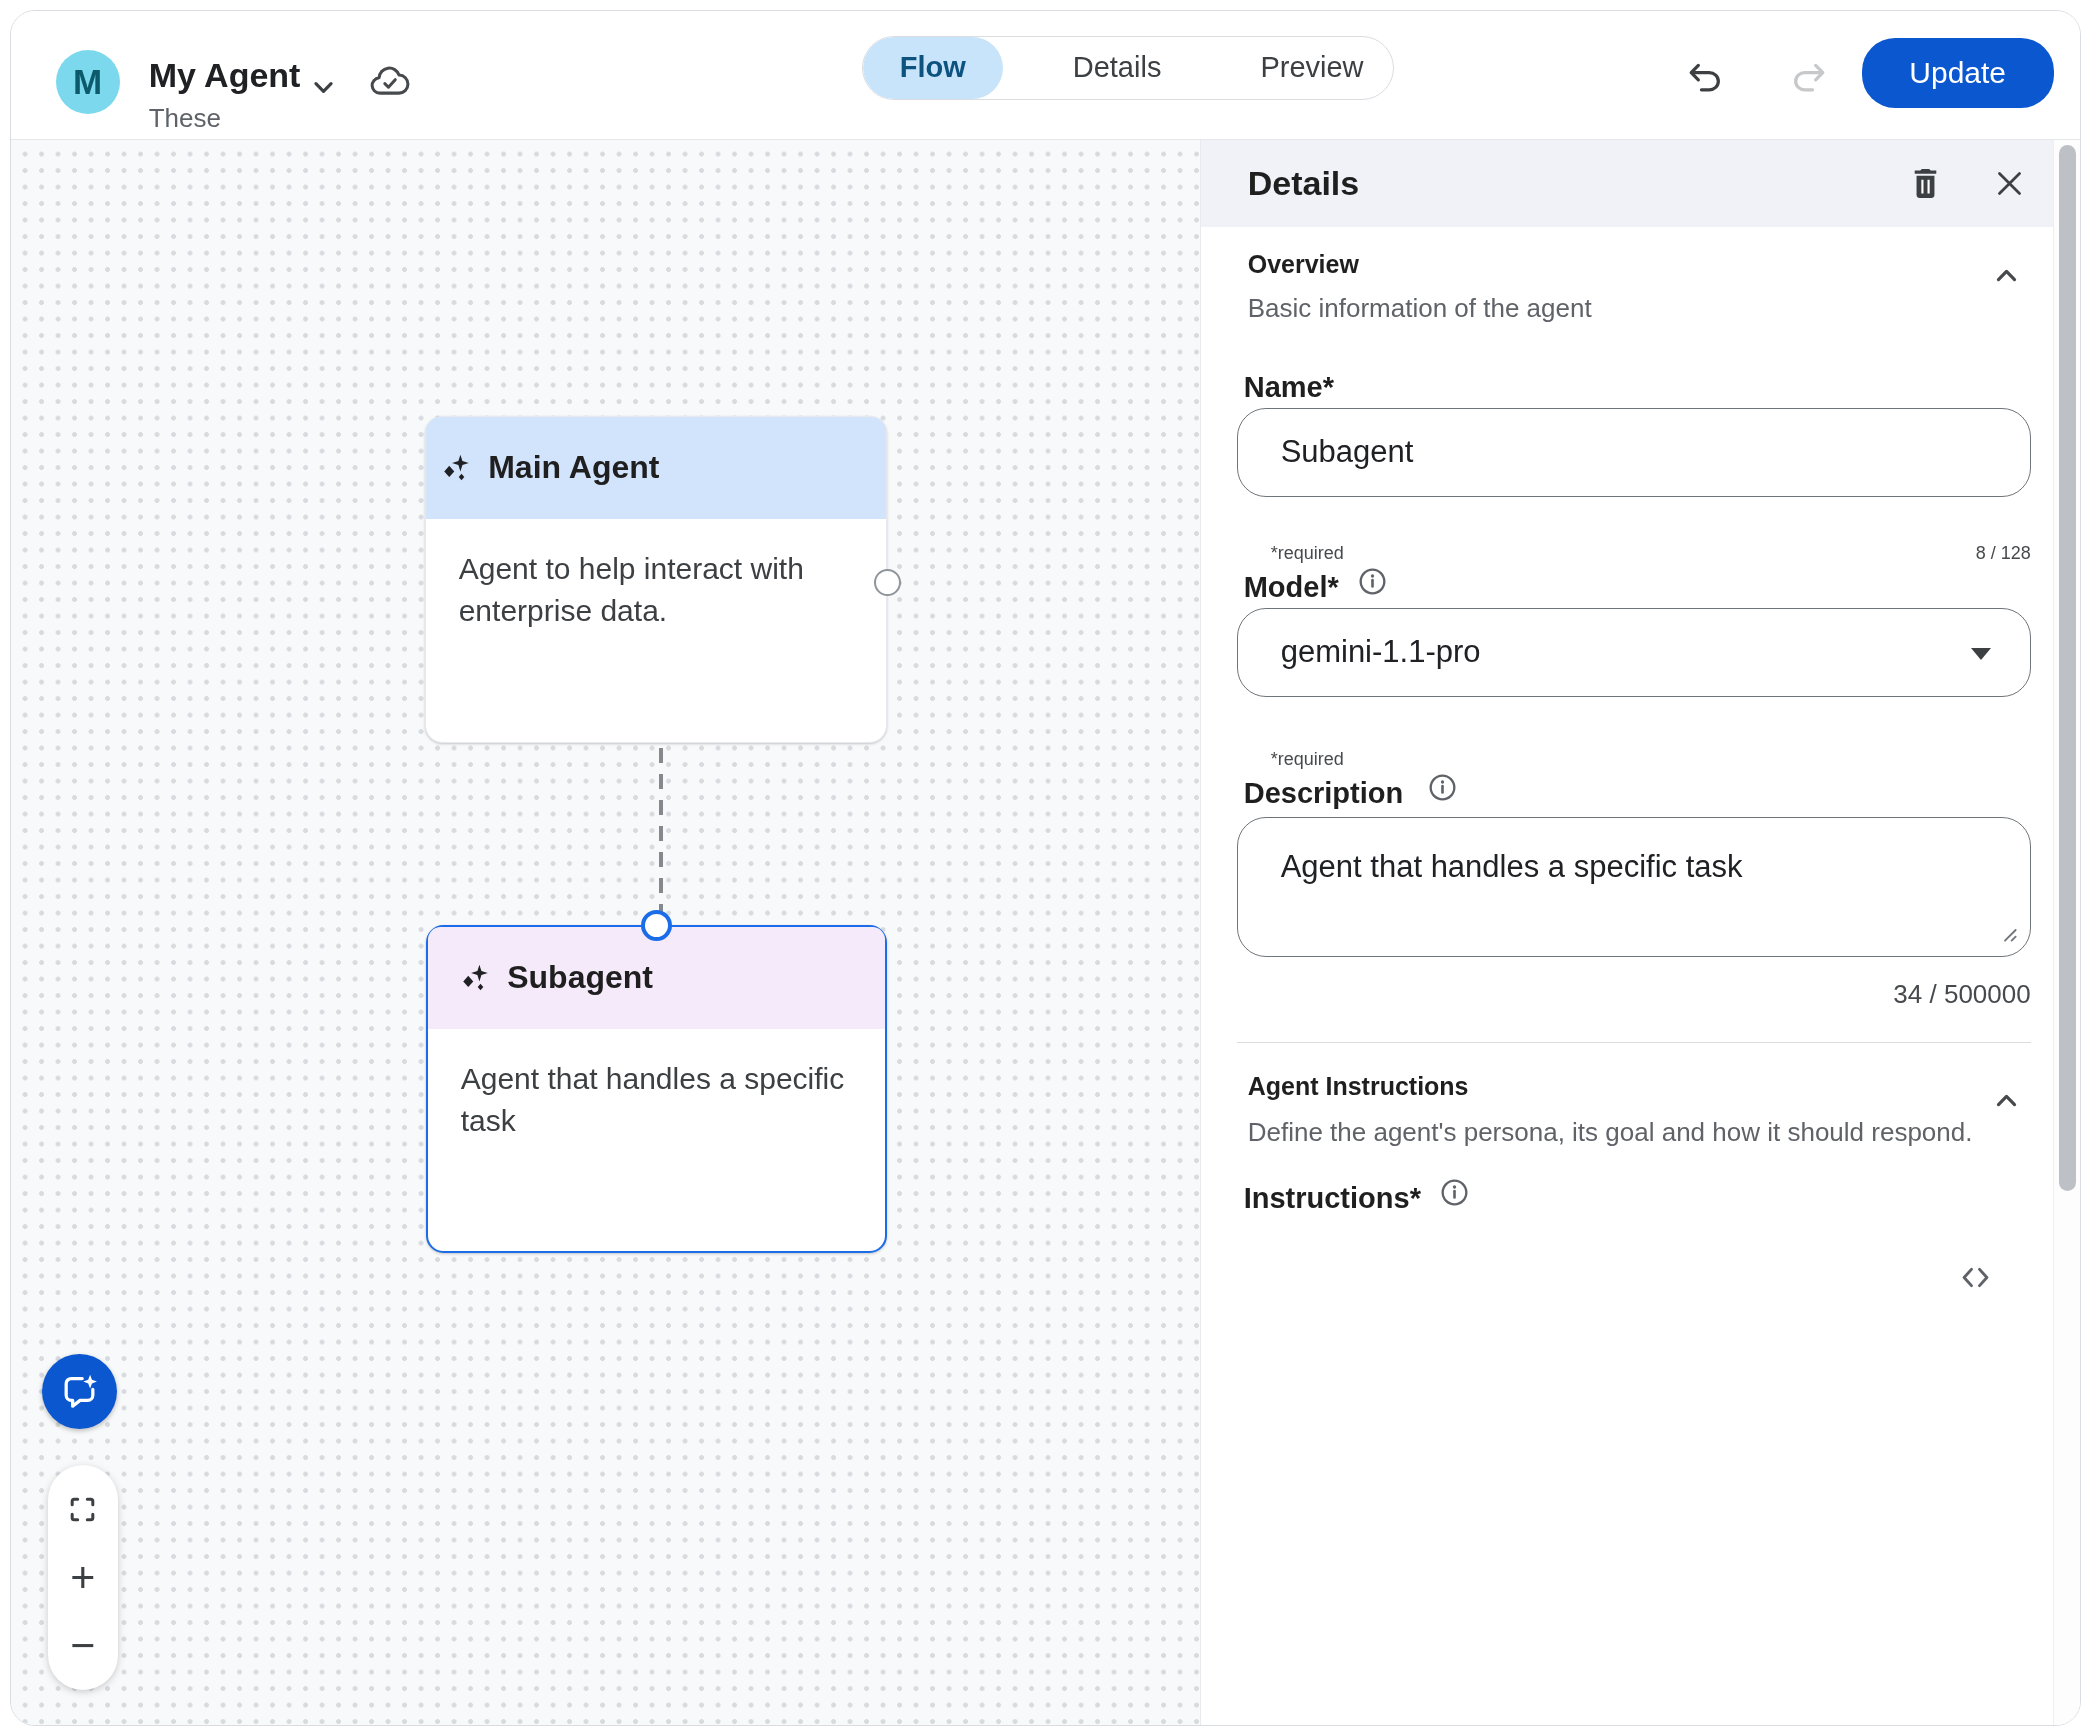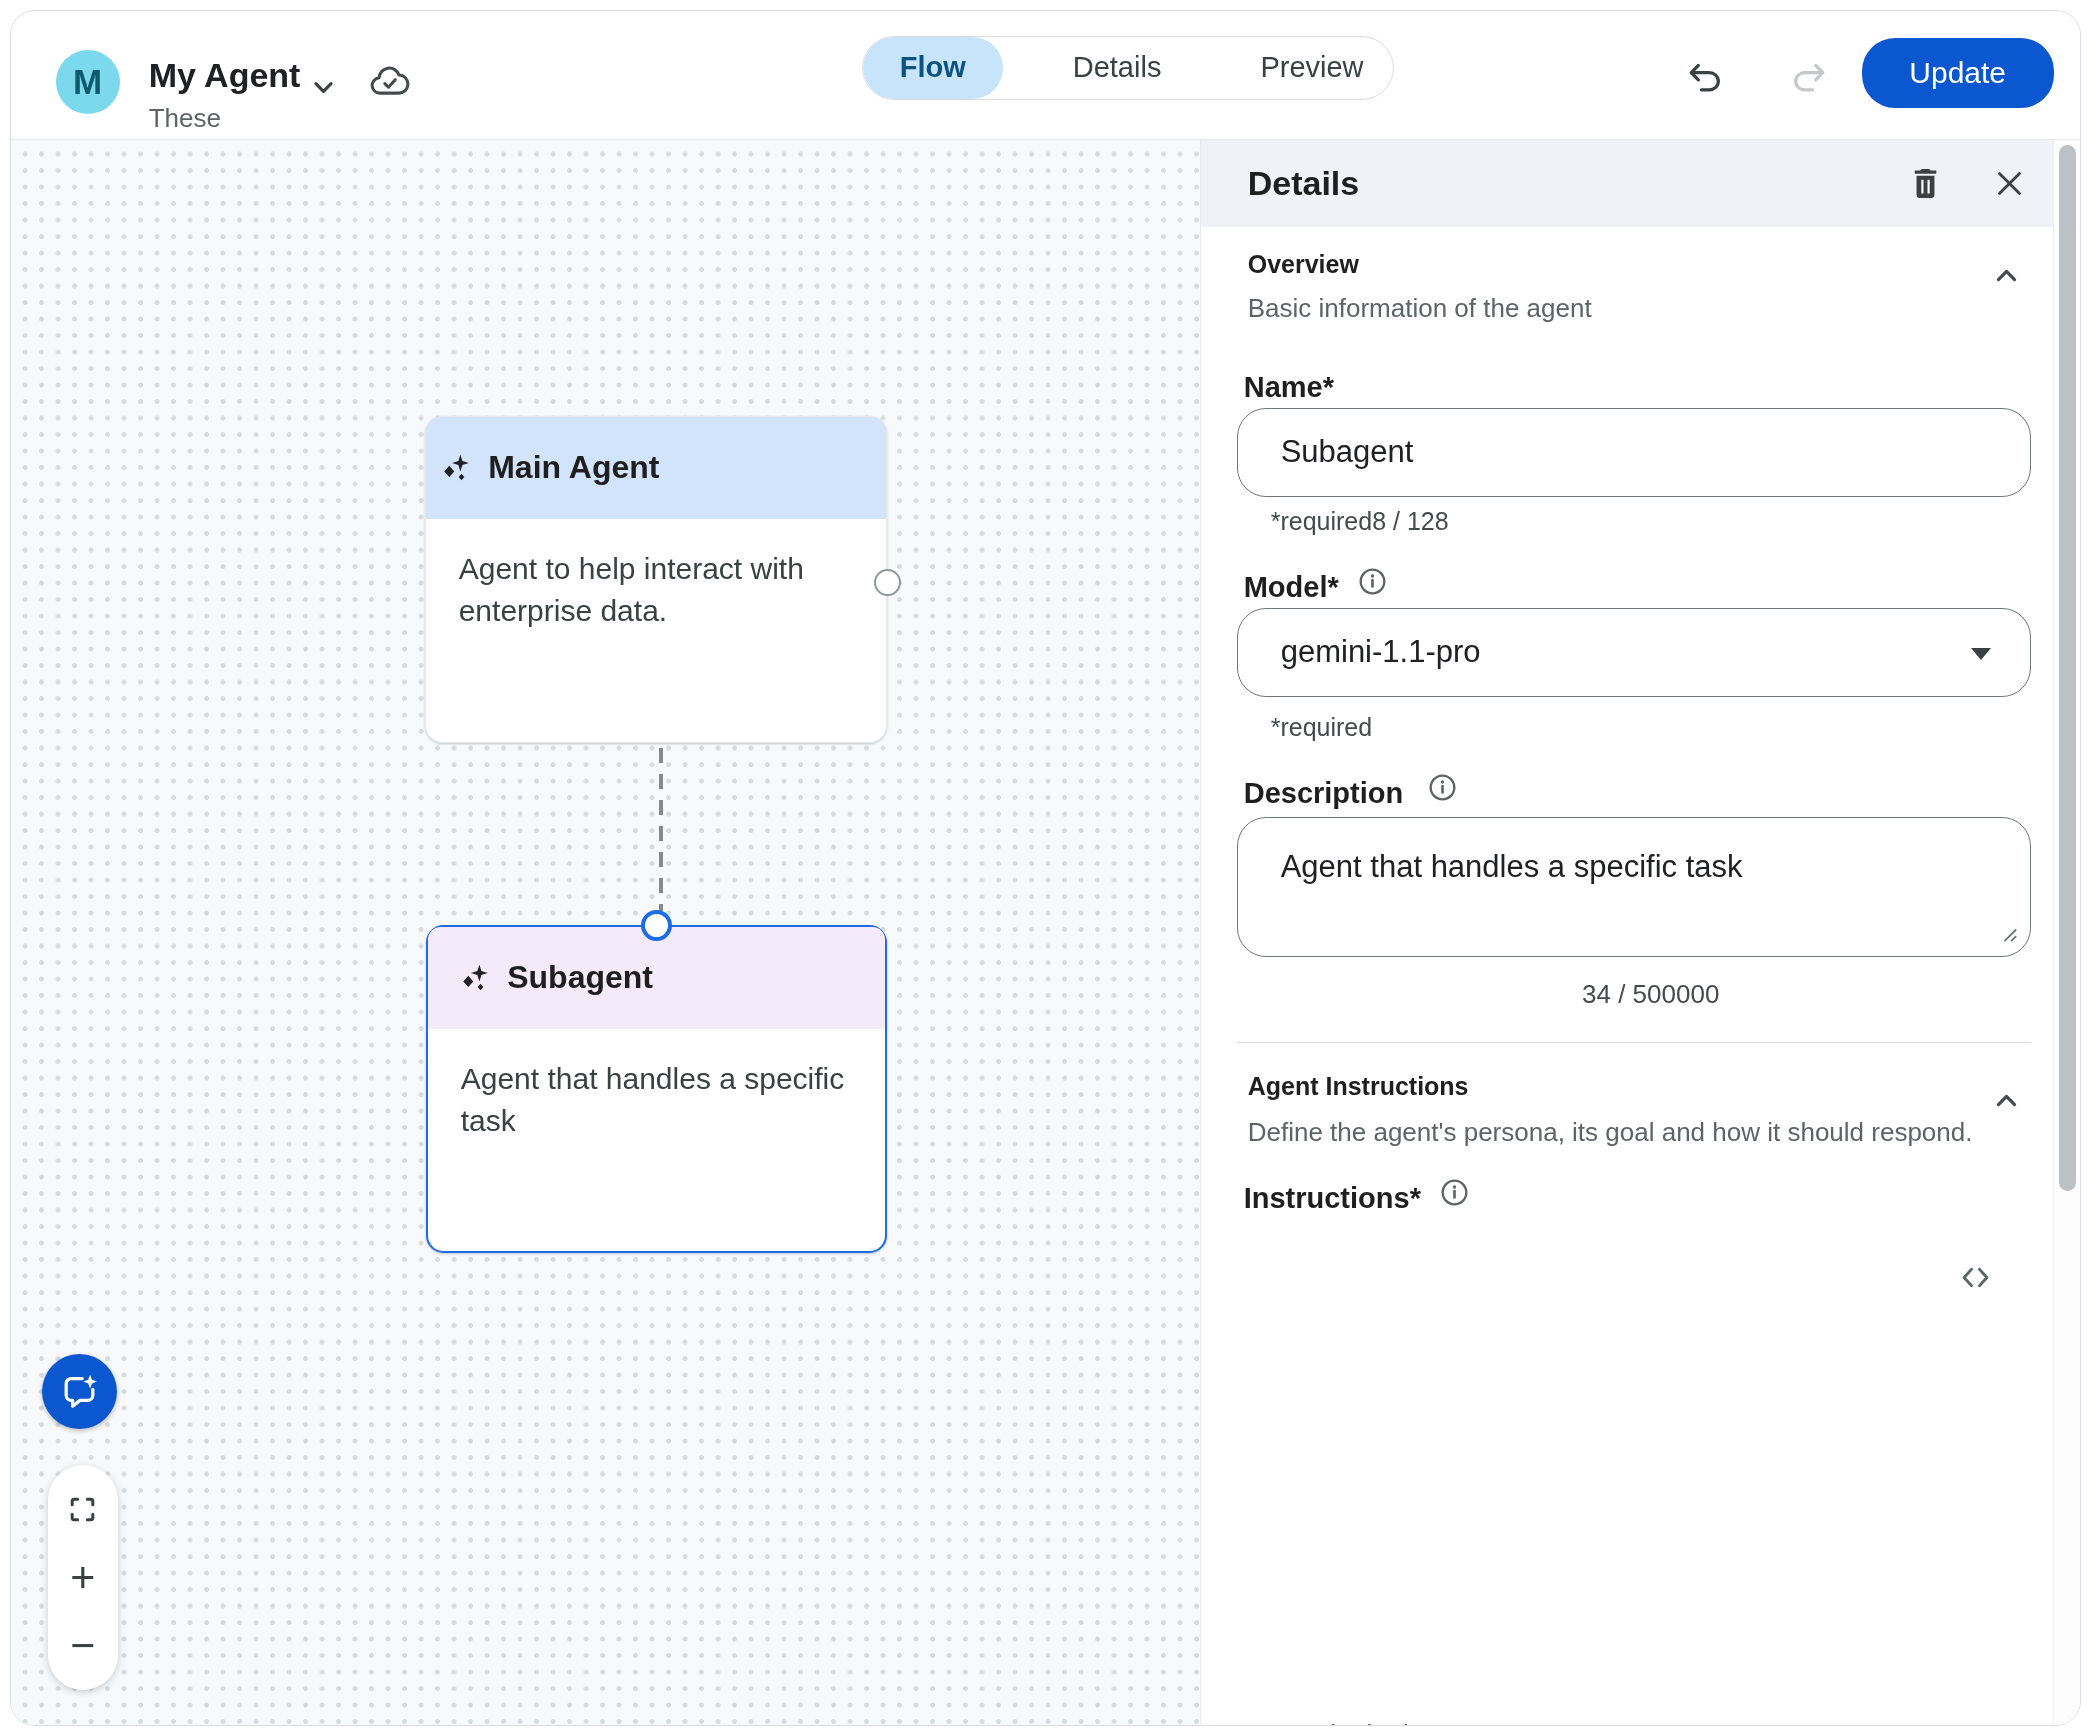--- a/index.html
+++ b/index.html
@@ -95,25 +95,25 @@
                 padding:0 43px; font-family:inherit; outline:none; }
   .select-field { position:absolute; left:36px; width:794px; height:89px; border:1.5px solid #70757a;
                   border-radius:29px; background:#fff; display:flex; align-items:center;
                   padding:0 43px; font-size:31px; color:#202124; cursor:pointer; }
   .select-caret { position:absolute; right:39px; top:39px; width:0; height:0;
                   border-left:10.7px solid transparent; border-right:10.7px solid transparent;
                   border-top:12.6px solid #3c4043; }
   .area-field { position:absolute; left:36px; width:794px; border:1.5px solid #70757a;
                 border-radius:29px; background:#fff; font-size:31px; color:#202124;
                 padding:27px 43px; font-family:inherit; resize:none; outline:none; line-height:1.4; }
-  .helper-row { position:absolute; left:70px; width:760px; display:flex; 
-                font-size:25px; color:#474a4d; }
+  .helper-row { position:absolute; left:70px; width:760px; display:flex; justify-content:space-between;
+                font-size:18px; color:#474a4d;margin-top:36px; }
   .helper-left { }
   .helper-right { }
-  .counter-only { position:absolute; left:70px; width:760px; text-align:center; font-size:26px; color:#474a4d; }
+  .counter-only { position:absolute; left:70px; width:760px; text-align:right; font-size:26px; color:#474a4d; }
   .divider { position:absolute; left:36px; width:794px; height:0; border-top:1.5px solid #dadce0; }
 
   .resize-grip { position:absolute; left:796px; width:21.3px; height:21.3px; pointer-events:none; }
   .code-toggle { position:absolute; left:755px; width:43px; height:43px; cursor:pointer; }
 
   svg { display:block; }
 </style>
 </head>
 <body>
 

